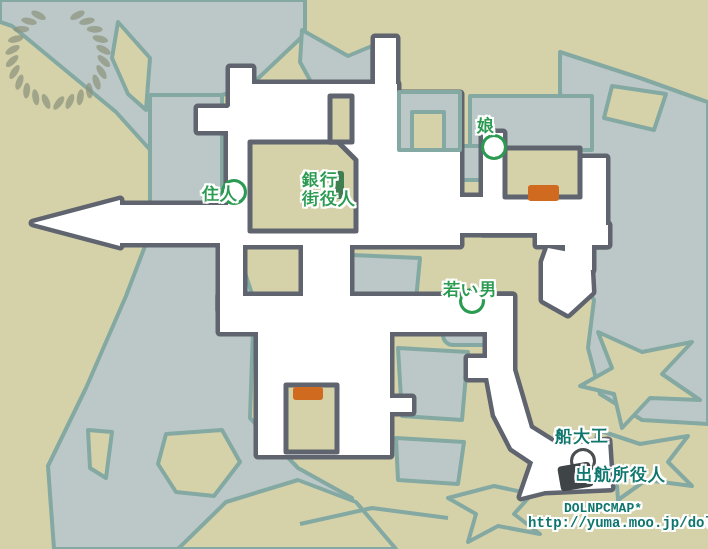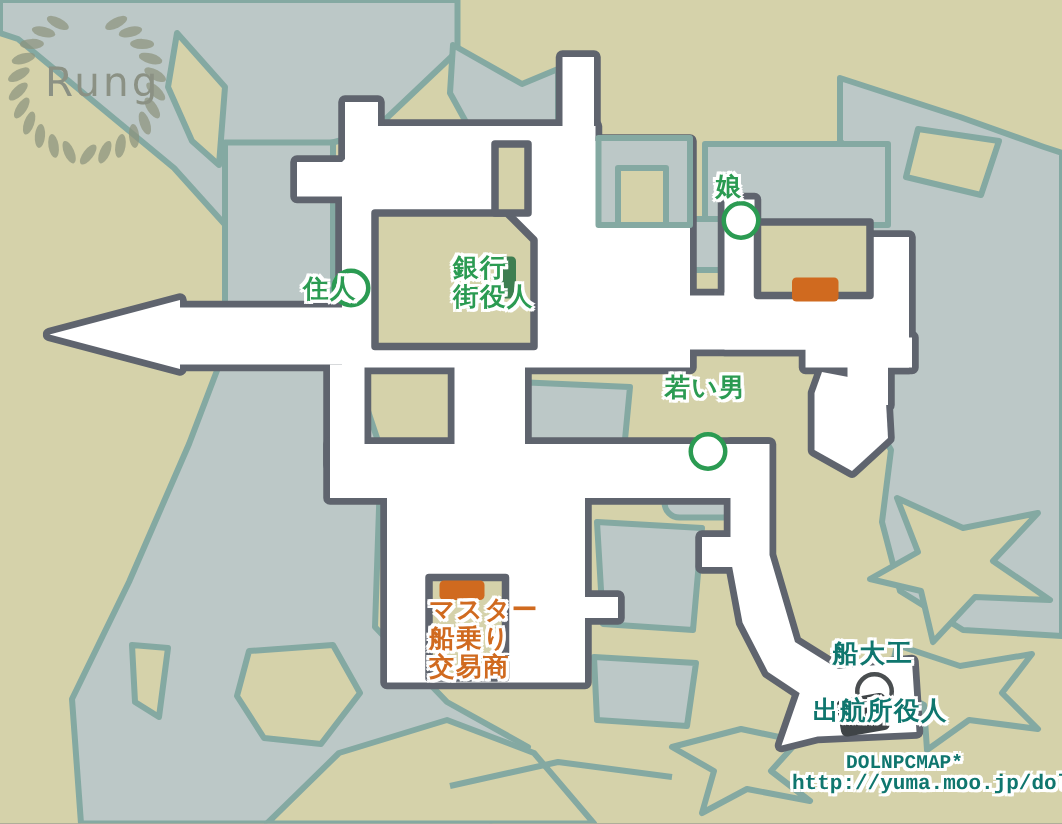--- a/index.html
+++ b/index.html
@@ -147,21 +147,20 @@
       <use href="#leaf" transform="rotate(-81,58,57) translate(58,11) rotate(-38)"></use>
       <use href="#leaf" transform="rotate(-95,58,57) translate(58,11) rotate(-38)"></use>
       <use href="#leaf" transform="rotate(-109,58,57) translate(58,11) rotate(-38)"></use>
       <use href="#leaf" transform="rotate(-123,58,57) translate(58,11) rotate(-38)"></use>
       <use href="#leaf" transform="rotate(-137,58,57) translate(58,11) rotate(-38)"></use>
       <use href="#leaf" transform="rotate(-151,58,57) translate(58,11) rotate(-38)"></use>
       <use href="#leaf" transform="rotate(-165,58,57) translate(58,11) rotate(-38)"></use>
     </g>
   </svg>
 
-  <div class="logo-text">Rung</div>
 
   <div class="npc-circle" style="left:221px;top:179px;"></div>
   <div class="npc-circle" style="left:481px;top:134px;"></div>
   <div class="npc-circle" style="left:459px;top:288px;"></div>
   <div class="npc-circle dark" style="left:570px;top:448px;"></div>
 
   <div class="bmarker" style="left:331px;top:171px;width:13px;height:28px;background:#3e7e51;"></div>
   <div class="bmarker" style="left:528px;top:185px;width:31px;height:16px;background:#d06a1f;"></div>
   <div class="bmarker" style="left:293px;top:387px;width:30px;height:13px;background:#d06a1f;"></div>
   <div class="bmarker" style="left:559px;top:464px;width:33px;height:25px;background:#3f4447;border-radius:4px;transform:rotate(-10deg);"></div>
@@ -169,31 +168,26 @@
   <div class="lbl lbl-green" style="left:202px;top:160px;margin-top:24px;">
     <span>住人</span>
   </div>
   <div class="lbl lbl-green" style="left:290px;top:170px;padding-left:12px;">
     <span>銀行</span>
     <span>街役人</span>
   </div>
   <div class="lbl lbl-green" style="left:477px;top:116px;">
     <span>娘</span>
   </div>
-  <div class="lbl lbl-green" style="left:443px;top:250px;">
+  <div class="lbl lbl-green" style="left:443px;top:280px;">
     <span>若い男</span>
-  </div>
-  <div class="lbl lbl-orange" style="left:286px;top:398px;">
-    <span>マスター</span>
-    <span>船乗り</span>
-    <span>交易商</span>
   </div>
   <div class="lbl lbl-dark" style="left:555px;top:428px;">
     <span>船大工</span>
   </div>
-  <div class="lbl lbl-dark" style="left:542px;top:466px;">
+  <div class="lbl lbl-dark" style="left:576px;top:466px;">
     <span>出航所役人</span>
   </div>
 
   <div class="lbl lbl-dark credit" style="left:536px;top:499px;margin-left:28px;">DOLNPCMAP*</div>
   <div class="lbl lbl-dark credit-url" style="left:528px;top:514px;">http://yuma.moo.jp/dolnpc/</div>
 
 </div>
 
 </body></html>

